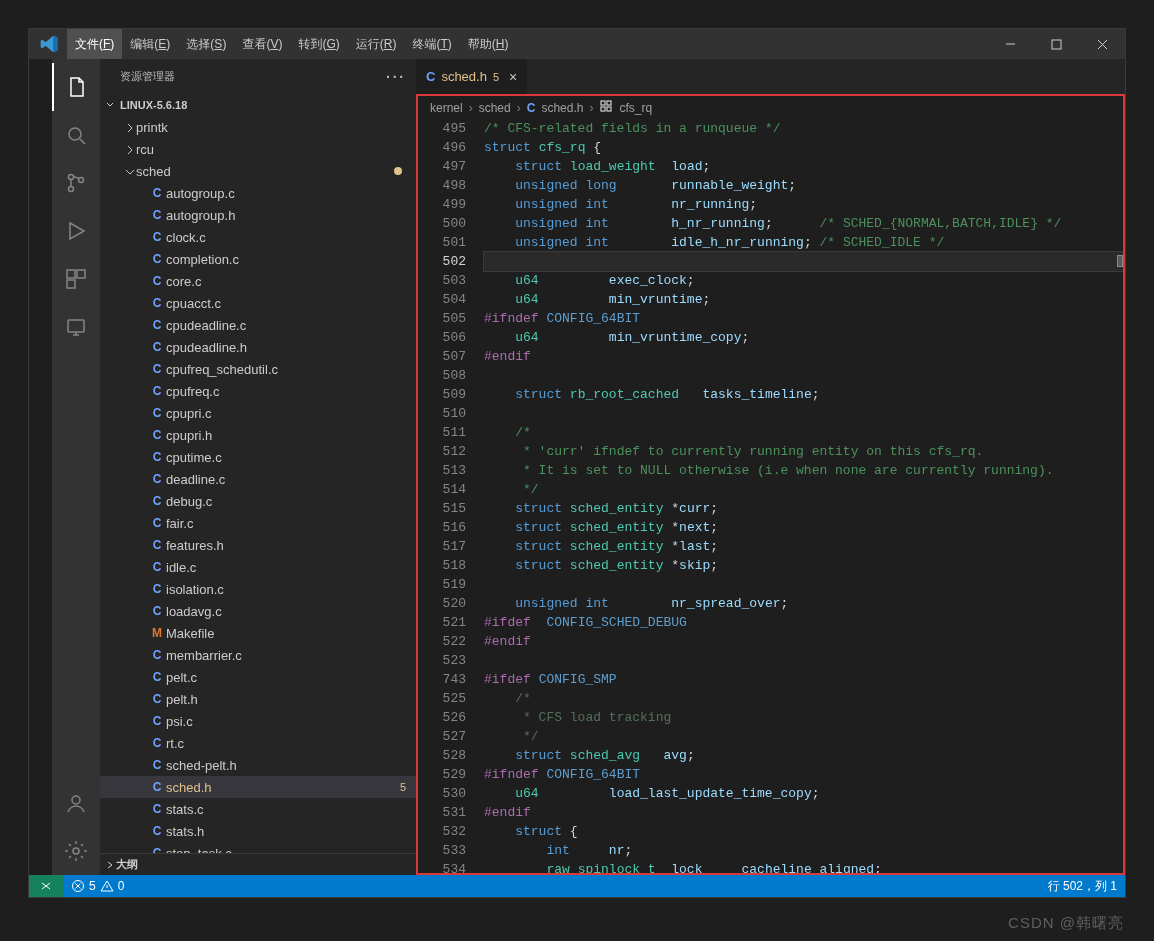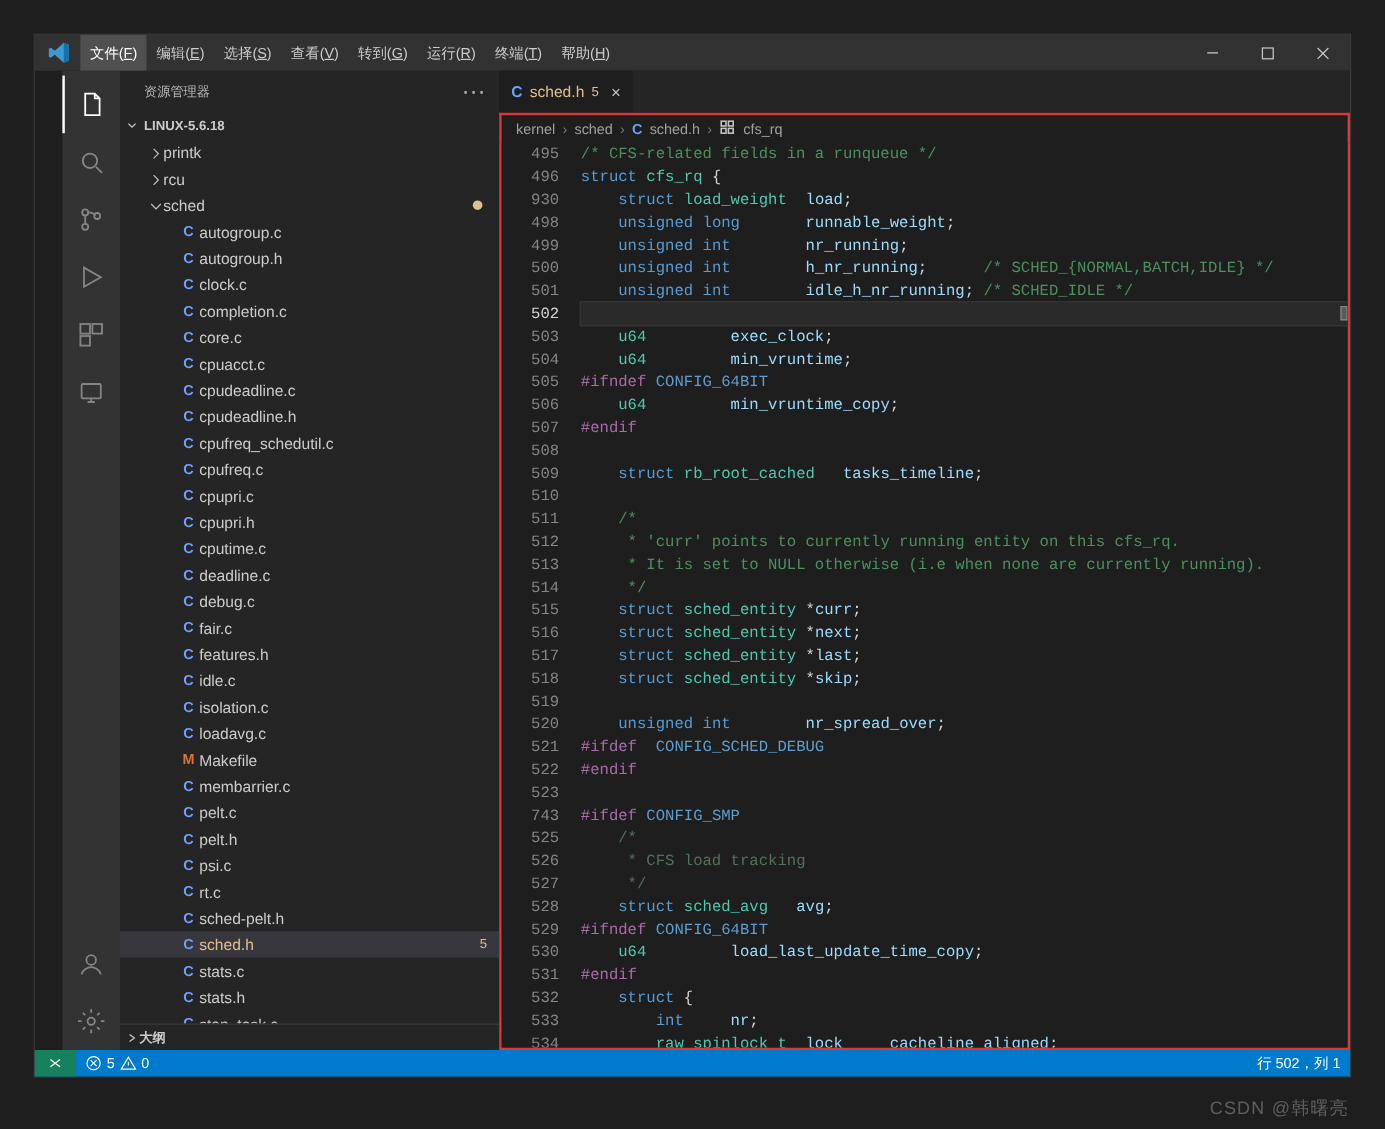--- a/index.html
+++ b/index.html
@@ -365,21 +365,21 @@
               <rect x="8" y="2" width="4" height="4"></rect>
               <rect x="2" y="8" width="4" height="4"></rect>
               <rect x="8" y="8" width="4" height="4"></rect>
             </svg></span>
           <span>cfs_rq</span>
         </div>
       <div class="code-wrap">
         <div class="gutter" id="gutter">
             <div class="gline">495</div>
             <div class="gline">496</div>
-            <div class="gline">930</div>
+            <div class="gline">497</div>
             <div class="gline">498</div>
             <div class="gline">499</div>
             <div class="gline">500</div>
             <div class="gline">501</div>
             <div class="gline cur">502</div>
             <div class="gline">503</div>
             <div class="gline">504</div>
             <div class="gline">505</div>
             <div class="gline">506</div>
             <div class="gline">507</div>
@@ -425,21 +425,21 @@
             <div class="cline cur"></div>
             <div class="cline"><span class="tk-op">    </span><span class="tk-type">u64</span><span class="tk-op">         </span><span class="tk-id">exec_clock</span><span class="tk-op">;</span></div>
             <div class="cline"><span class="tk-op">    </span><span class="tk-type">u64</span><span class="tk-op">         </span><span class="tk-id">min_vruntime</span><span class="tk-op">;</span></div>
             <div class="cline"><span class="tk-pp">#ifndef</span><span class="tk-op"> </span><span class="tk-mac">CONFIG_64BIT</span></div>
             <div class="cline"><span class="tk-op">    </span><span class="tk-type">u64</span><span class="tk-op">         </span><span class="tk-id">min_vruntime_copy</span><span class="tk-op">;</span></div>
             <div class="cline"><span class="tk-pp">#endif</span></div>
             <div class="cline"></div>
             <div class="cline"><span class="tk-op">    </span><span class="tk-kw">struct</span><span class="tk-op"> </span><span class="tk-type">rb_root_cached</span><span class="tk-op">   </span><span class="tk-id">tasks_timeline</span><span class="tk-op">;</span></div>
             <div class="cline"></div>
             <div class="cline"><span class="tk-op">    </span><span class="tk-cmt">/*</span></div>
-            <div class="cline"><span class="tk-op">     </span><span class="tk-cmt">* 'curr' points to currently running entity on this cfs_rq.</span></div>
+            <div class="cline"><span class="tk-op">     </span><span class="tk-cmt">* 'curr' ifndef to currently running entity on this cfs_rq.</span></div>
             <div class="cline"><span class="tk-op">     </span><span class="tk-cmt">* It is set to NULL otherwise (i.e when none are currently running).</span></div>
             <div class="cline"><span class="tk-op">     </span><span class="tk-cmt">*/</span></div>
             <div class="cline"><span class="tk-op">    </span><span class="tk-kw">struct</span><span class="tk-op"> </span><span class="tk-type">sched_entity</span><span class="tk-op"> *</span><span class="tk-id">curr</span><span class="tk-op">;</span></div>
             <div class="cline"><span class="tk-op">    </span><span class="tk-kw">struct</span><span class="tk-op"> </span><span class="tk-type">sched_entity</span><span class="tk-op"> *</span><span class="tk-id">next</span><span class="tk-op">;</span></div>
             <div class="cline"><span class="tk-op">    </span><span class="tk-kw">struct</span><span class="tk-op"> </span><span class="tk-type">sched_entity</span><span class="tk-op"> *</span><span class="tk-id">last</span><span class="tk-op">;</span></div>
             <div class="cline"><span class="tk-op">    </span><span class="tk-kw">struct</span><span class="tk-op"> </span><span class="tk-type">sched_entity</span><span class="tk-op"> *</span><span class="tk-id">skip</span><span class="tk-op">;</span></div>
             <div class="cline"></div>
             <div class="cline"><span class="tk-op">    </span><span class="tk-kw">unsigned int</span><span class="tk-op">        </span><span class="tk-id">nr_spread_over</span><span class="tk-op">;</span></div>
             <div class="cline"><span class="tk-pp">#ifdef</span><span class="tk-op">  </span><span class="tk-mac">CONFIG_SCHED_DEBUG</span></div>
             <div class="cline"><span class="tk-pp">#endif</span></div>

